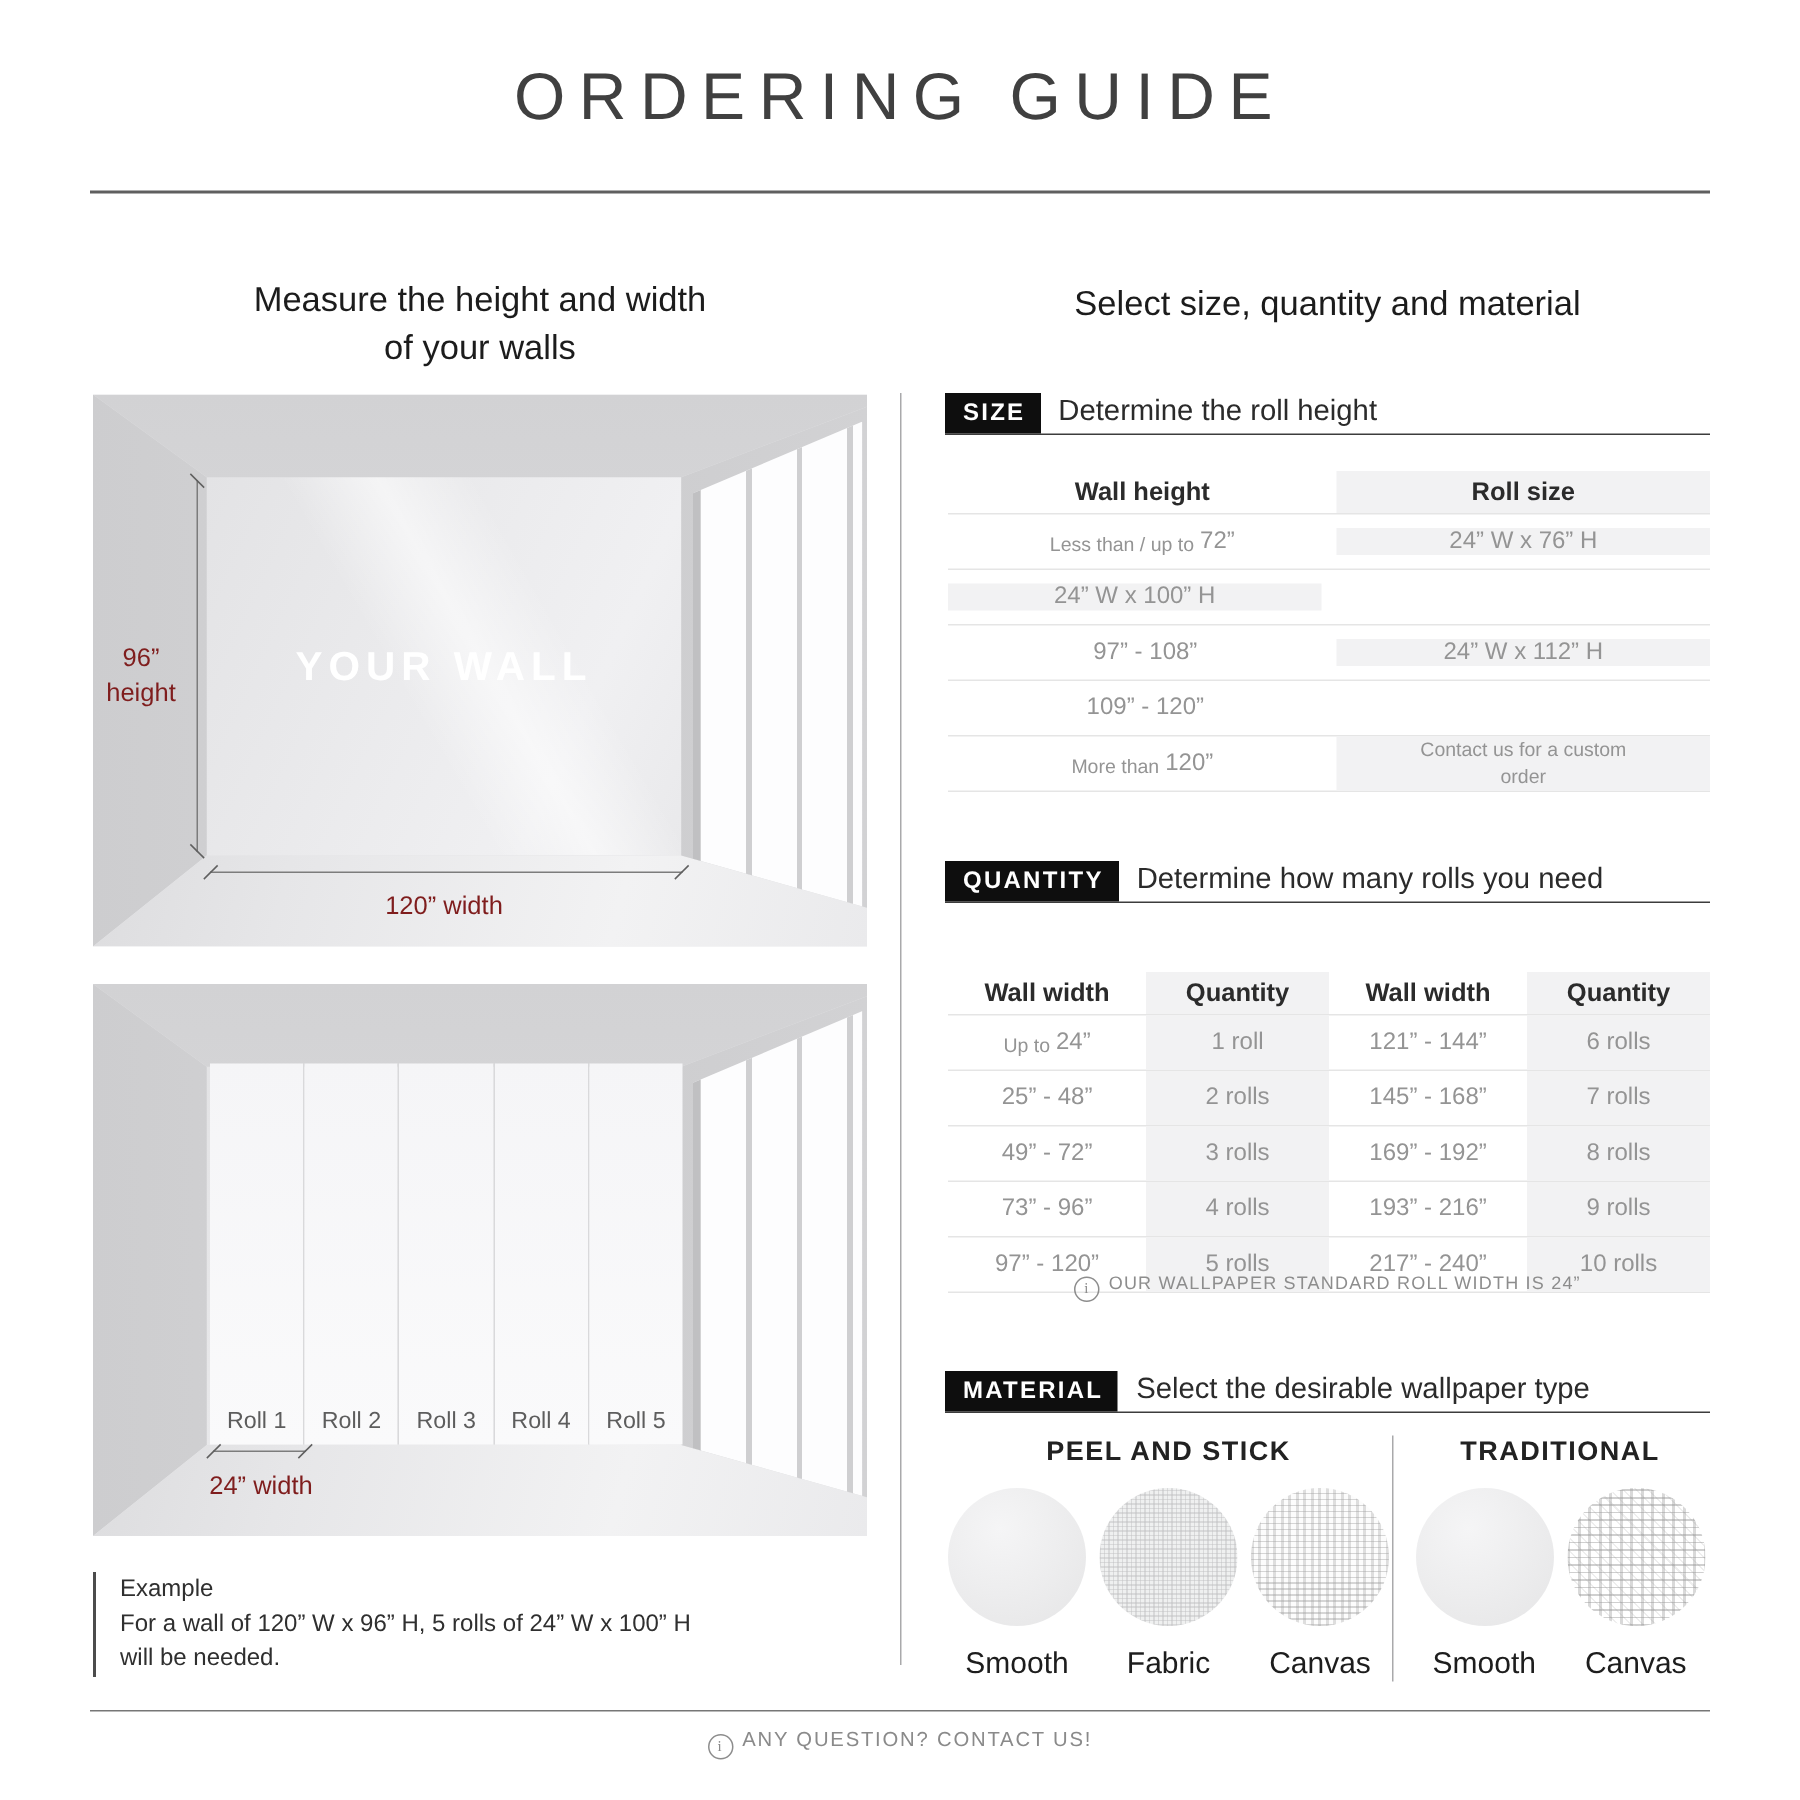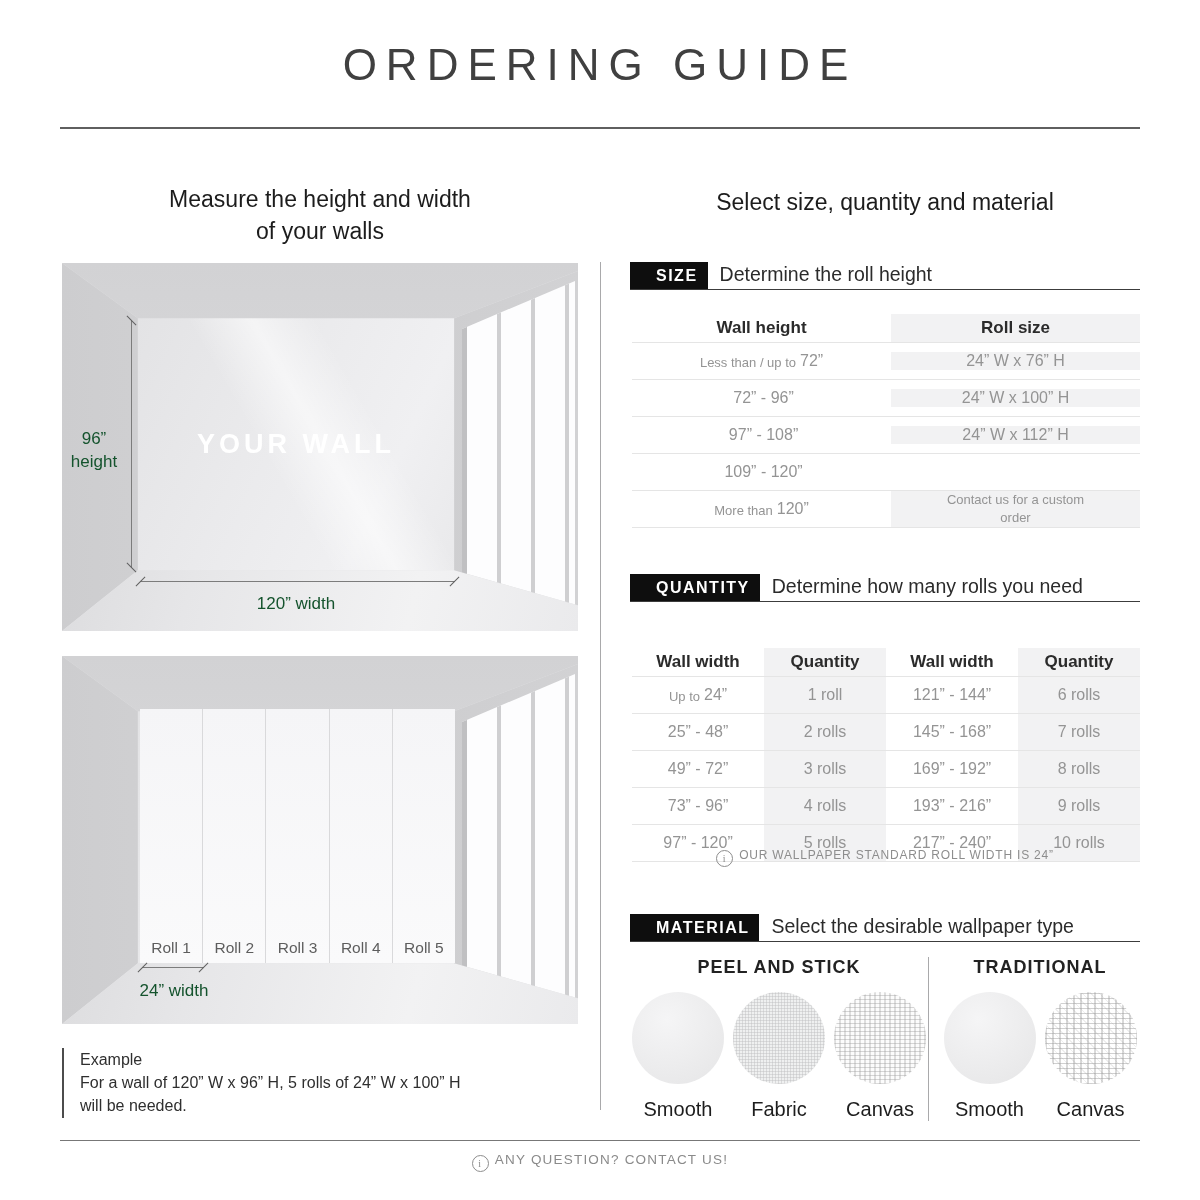--- a/index.html
+++ b/index.html
@@ -46,39 +46,39 @@
 
   .dim-v{position:absolute;width:1px;background:#7c7c7c;}
   .dim-v::before,.dim-v::after{content:"";position:absolute;left:-6px;width:13px;height:1px;
               background:#5f5f5f;transform:rotate(45deg);}
   .dim-v::before{top:0;} .dim-v::after{bottom:0;}
   .dim-h{position:absolute;height:1px;background:#7c7c7c;}
   .dim-h::before,.dim-h::after{content:"";position:absolute;top:-6px;width:1px;height:13px;
               background:#5f5f5f;transform:rotate(45deg);}
   .dim-h::before{left:0;} .dim-h::after{right:0;}
 
-  .dim-label{position:absolute;color:#14532d;font-size:17px;text-align:center;line-height:1.35;}
+  .dim-label{position:absolute;color:#7f1d1d;font-size:17px;text-align:center;line-height:1.35;}
 
   
   .panels{position:absolute;left:78px;top:53px;width:315px;height:254px;display:flex;}
   .panel{flex:1;background:linear-gradient(180deg,#f5f5f7,#fafafb);border-right:1px solid #d9d9db;
          position:relative;}
   .panel:last-child{border-right:none;}
   .panel-label{position:absolute;left:0;right:0;bottom:6px;text-align:center;
          color:#5d5d5d;font-size:15.5px;}
 
   
   .example{position:absolute;left:62px;top:1048px;width:505px;border-left:2px solid #4c4c4c;
            padding-left:16px;font-size:16px;color:#2f2f2f;line-height:1.45;}
 
   
   .section-head{position:absolute;left:630px;width:510px;display:flex;align-items:flex-end;
                 border-bottom:1.5px solid #3c3c3c;padding-bottom:0;}
   .badge{background:#0e0e0e;color:#ffffff;font-size:16px;font-weight:700;letter-spacing:1.5px;
-         padding:5px 10px 4px 26px;display:inline-block;}
+         padding:5px 10px 4px 12px;display:inline-block;}
   .section-title{font-size:19.5px;font-weight:500;color:#2b2b2b;margin-left:12px;padding-bottom:3px;}
 
   .tbl{position:absolute;left:632px;width:508px;}
   .trow{display:flex;align-items:stretch;border-bottom:1px solid #e5e5e5;}
   .tcell{display:flex;align-items:center;justify-content:center;text-align:center;
          font-size:16px;color:#949494;}
   .trow.head .tcell{font-size:17px;font-weight:700;color:#2b2b2b;}
   .gray{background:#f2f2f3;}
   .pre-sm{font-size:13px;margin-right:4px;position:relative;top:1px;}
   .cell-note{font-size:13px;line-height:1.35;max-width:140px;}
@@ -205,24 +205,20 @@
       <div class="tcell sz2 gray">Roll size</div>
     </div>
     <div class="trow sz-row">
       <div class="tcell sz1">
           <span class="pre-sm">Less than / up to </span>
           <span>72”</span>
         </div>
       <div class="tcell sz2 gray">24” W x 76” H</div>
     </div>
     <div class="trow sz-row">
-      <div class="tcell sz1">
-          <span class="pre-sm"></span>
-          <span>72” - 96”</span>
-        </div>
       <div class="tcell sz2 gray">24” W x 100” H</div>
     </div>
     <div class="trow sz-row">
       <div class="tcell sz1">
           <span class="pre-sm"></span>
           <span>97” - 108”</span>
         </div>
       <div class="tcell sz2 gray">24” W x 112” H</div>
     </div>
     <div class="trow sz-row">

